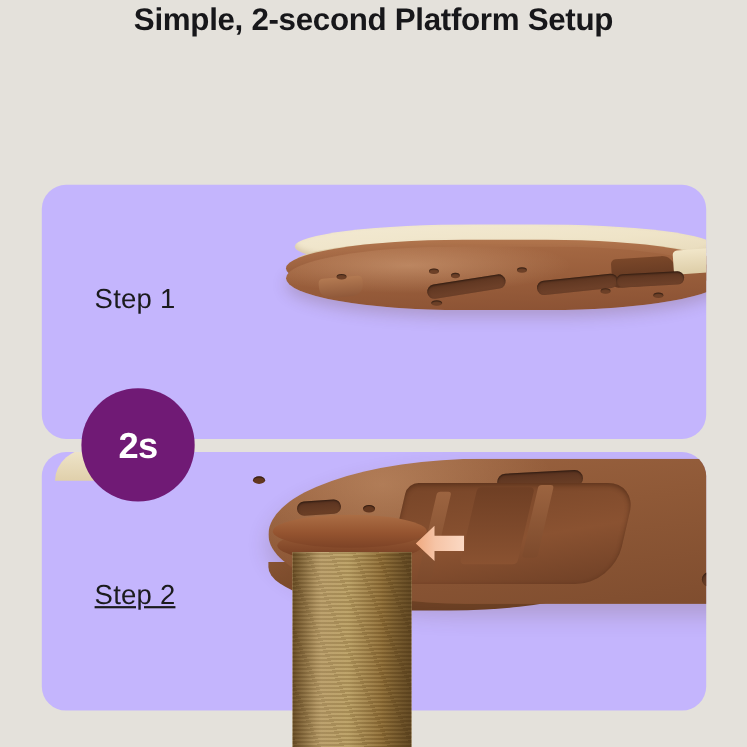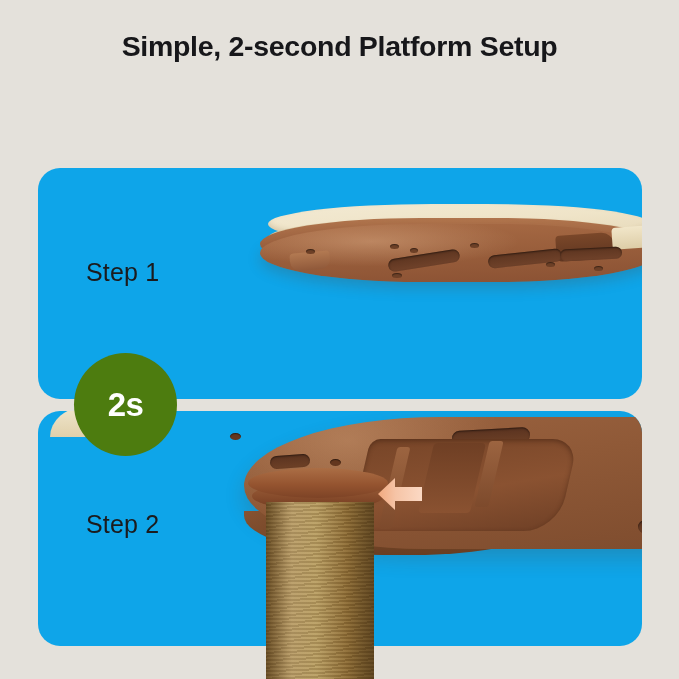--- a/index.html
+++ b/index.html
@@ -12,21 +12,20 @@
     overflow: hidden;
     position: relative;
   }
 
   
   .header {
     position: absolute;
     top: 0; left: 0;
     width: 679px;
     text-align: center;
-    padding-top: 28px;
   }
   .title {
     font-size: 28.5px;
     font-weight: 700;
     color: #17171a;
     letter-spacing: -0.3px;
     line-height: 1.3;
   }
   .subtitle {
     font-size: 18.5px;
@@ -34,21 +33,21 @@
     color: #2e2e30;
     margin-top: 10px;
     letter-spacing: -0.2px;
   }
 
   
   .panel {
     position: absolute;
     left: 38px;
     width: 604px;
-    background: #0ea5e9;
+    background: #c4b5fd;
     overflow: hidden;
   }
   .panel-1 {
     top: 168px;
     height: 231px;
     border-radius: 22px;
   }
   .panel-2 {
     top: 411px;
     height: 235px;
@@ -57,31 +56,31 @@
 
   .step-label {
     position: absolute;
     left: 48px;
     font-size: 25px;
     font-weight: 300;
     color: #1b1b1d;
     letter-spacing: 0.2px;
   }
   .panel-1 .step-label { top: 90px; }
-  .panel-2 .step-label { top: 99px; }
+  .panel-2 .step-label { top: 116px; text-decoration: underline; }
 
   
   .badge {
     position: absolute;
     left: 74px;
     top: 353px;
     width: 103px;
     height: 103px;
     border-radius: 50%;
-    background: #4d7c0f;
+    background: #701a75;
     display: flex;
     align-items: center;
     justify-content: center;
     z-index: 40;
   }
   .badge-text {
     color: #ffffff;
     font-size: 33px;
     font-weight: 700;
     letter-spacing: -0.5px;

